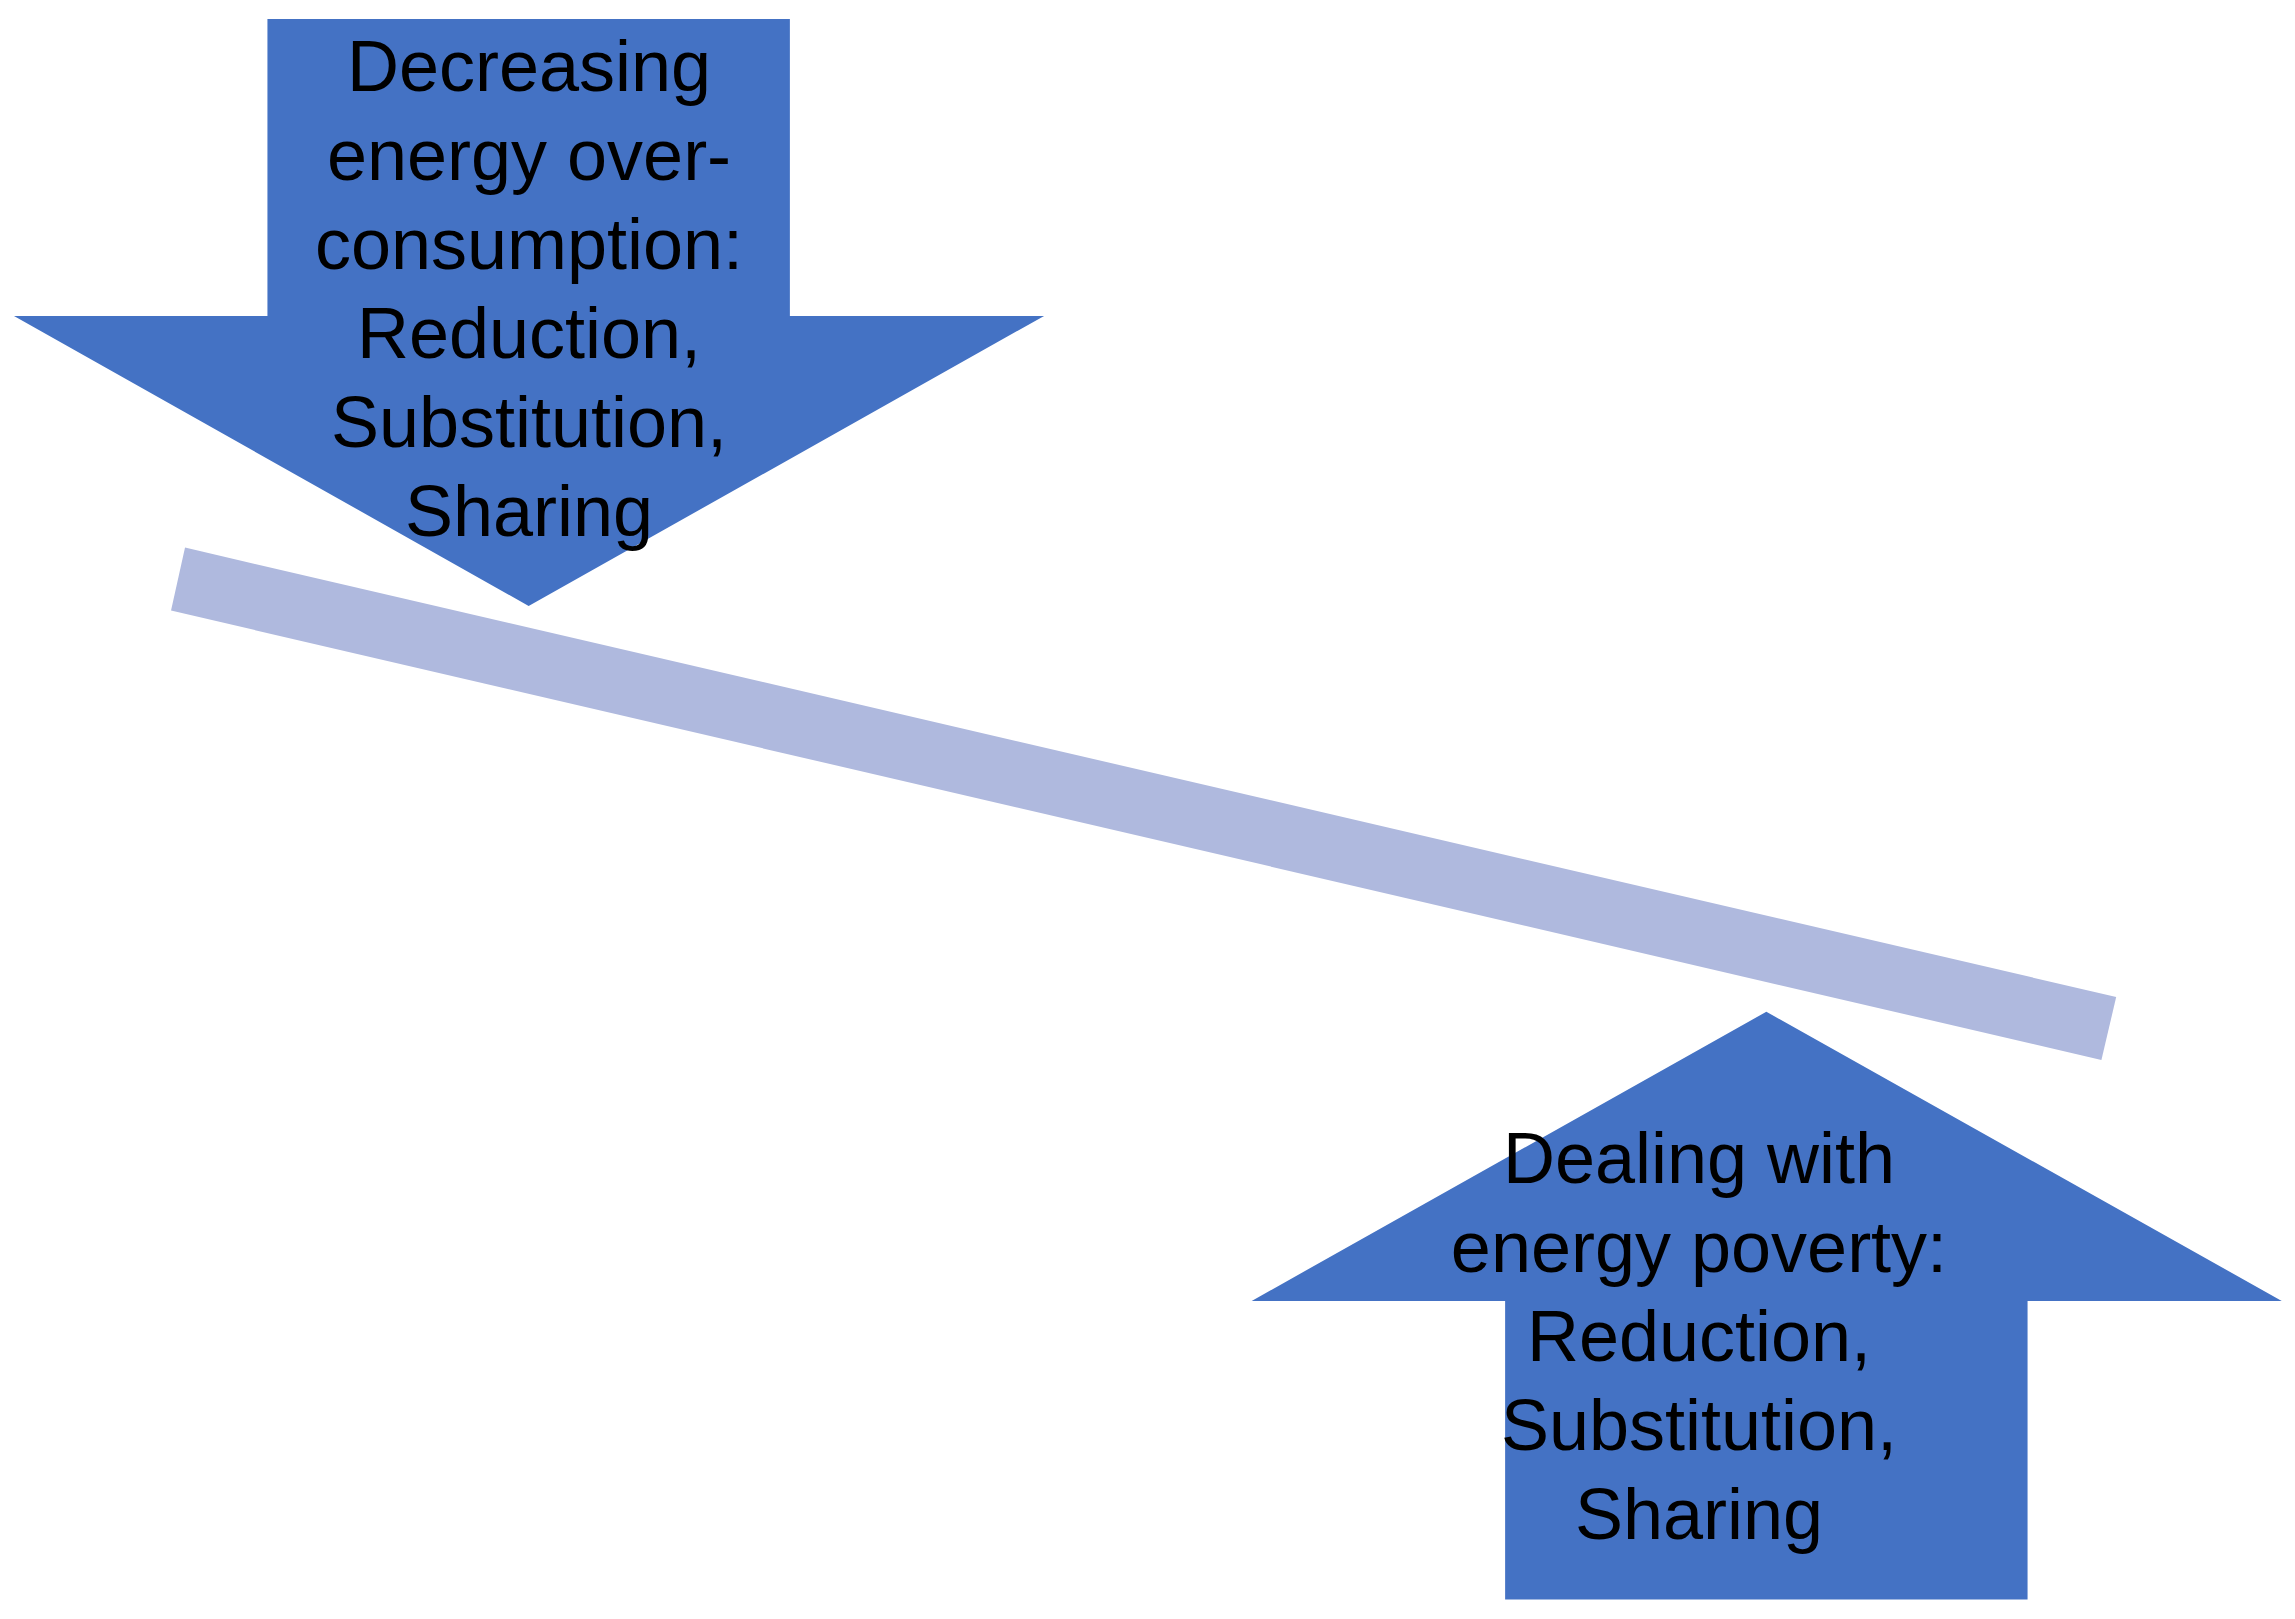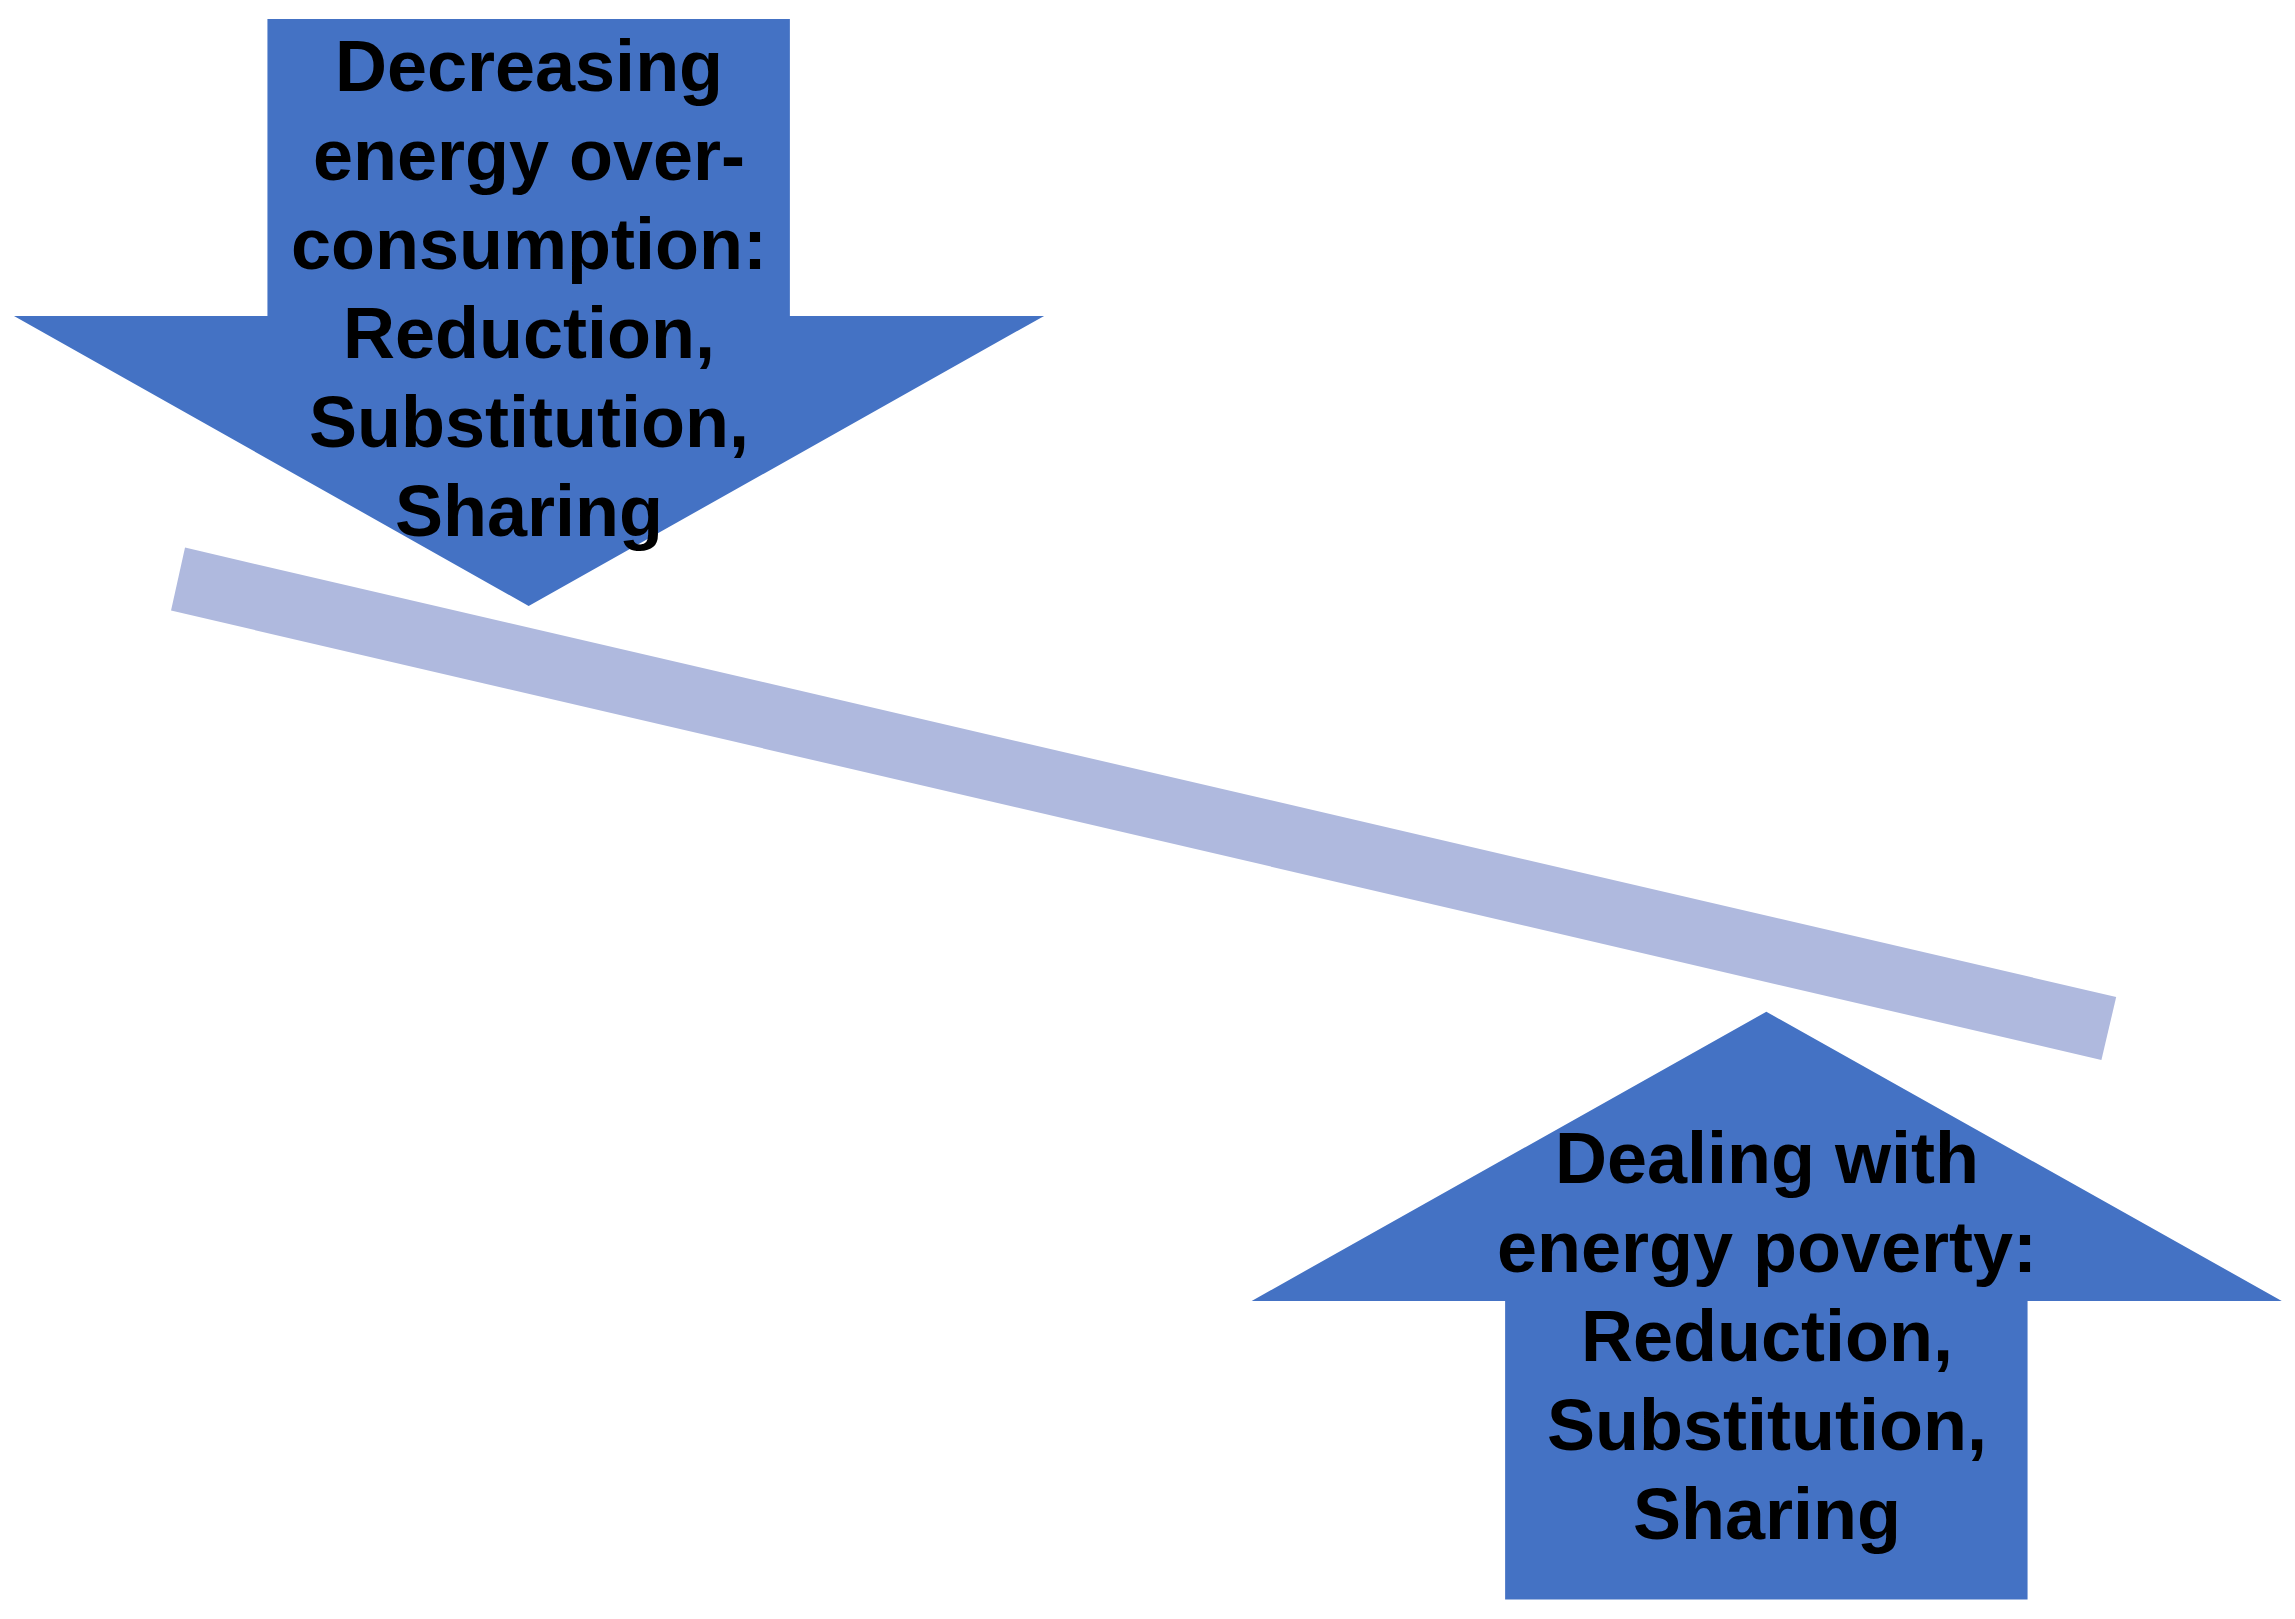--- a/index.html
+++ b/index.html
@@ -23,30 +23,30 @@
     height: 1620px;
     display: block;
   }
   .arrow-label {
     position: absolute;
     text-align: center;
     white-space: pre-line;
     color: #000000;
     font-size: 72px;
     line-height: 89px;
-    font-weight: 700;
+    font-weight: 400;
     letter-spacing: 0px;
   }
   .label-down {
     left: 140px;
     top: 22px;
     width: 778px;
   }
   .label-up {
-    left: 1378px;
+    left: 1310px;
     top: 1114px;
     width: 778px;
   }
 </style>
 </head>
 <body>
 
 <div class="canvas">
 
   <svg class="shapes-svg" viewBox="0 0 2952 2083" xmlns="http://www.w3.org/2000/svg">

